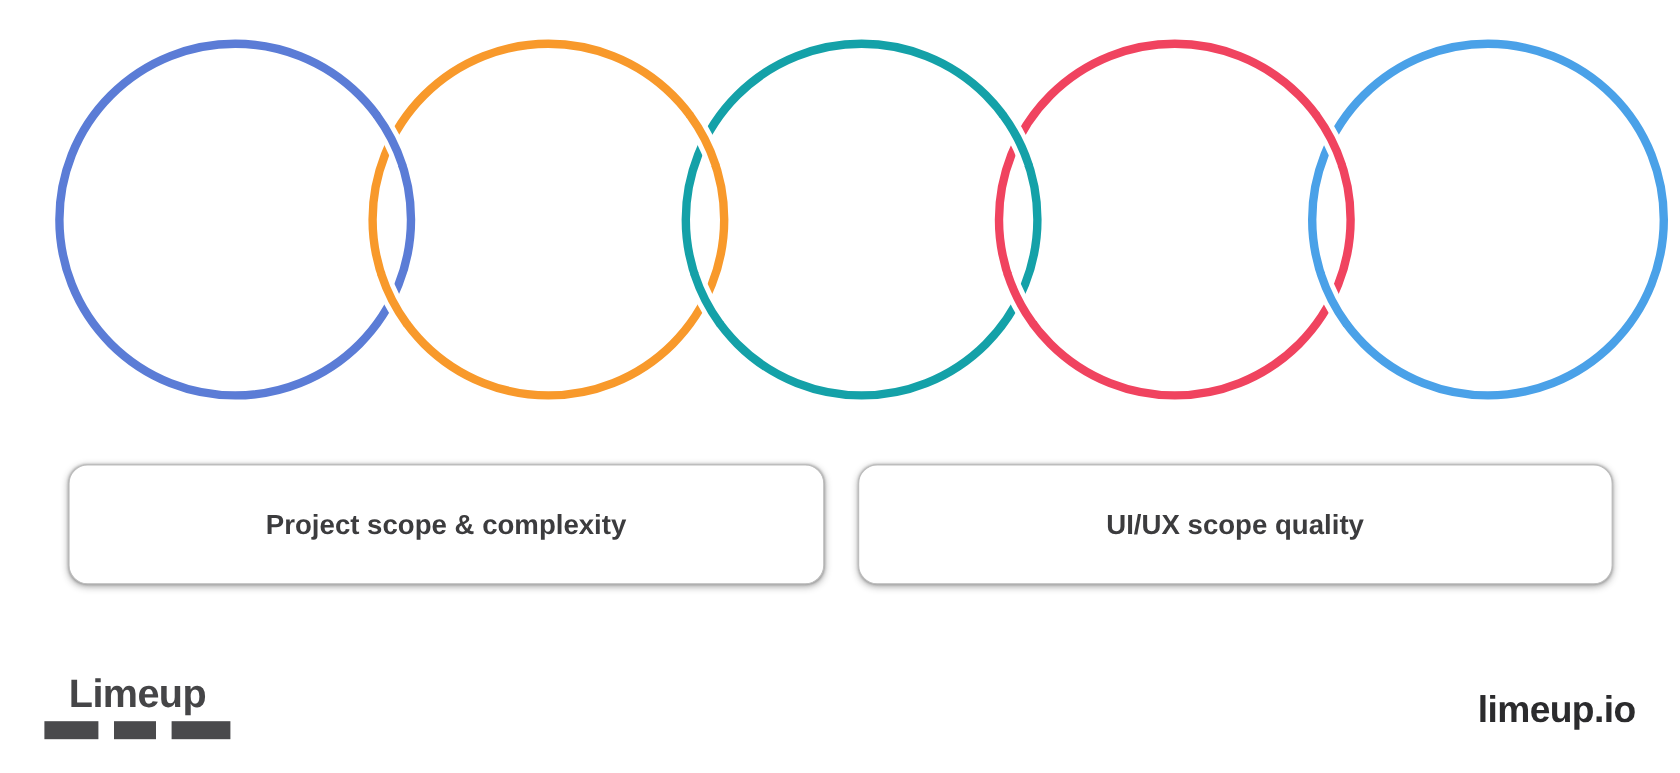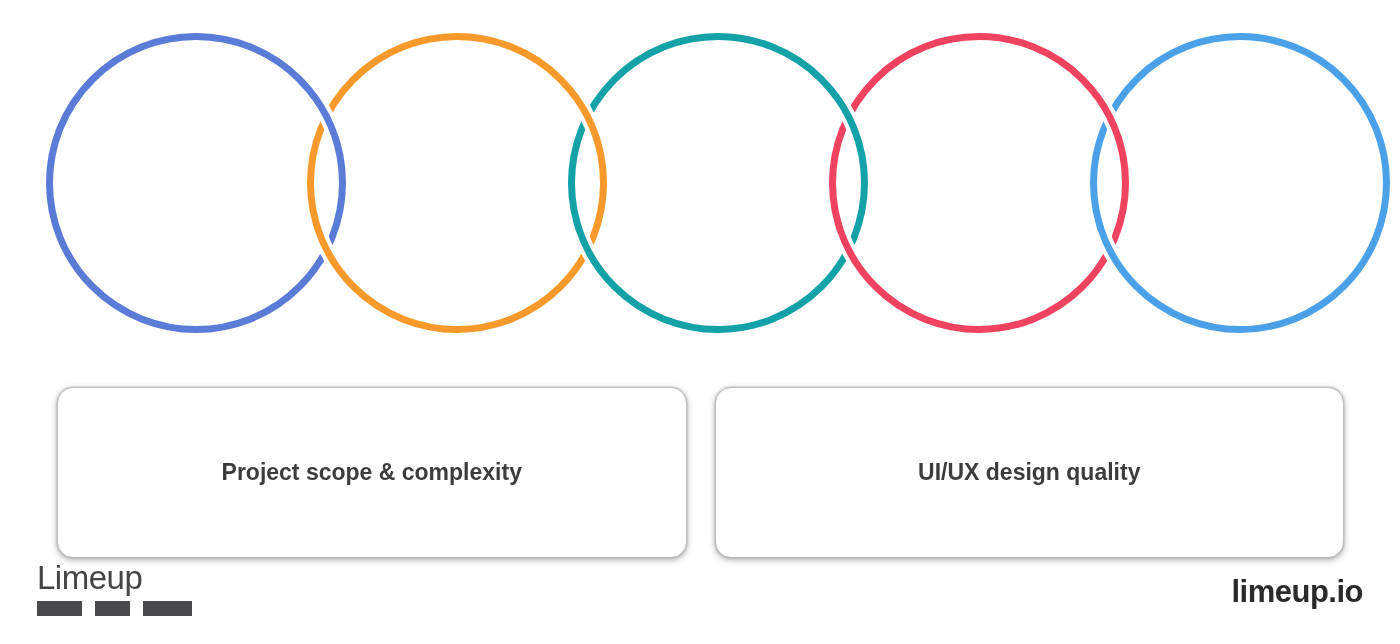--- a/index.html
+++ b/index.html
@@ -20,21 +20,21 @@
     z-index: 1;
     pointer-events: none;
   }
 
   
   .cards {
     position: absolute;
     left: 57px;
     right: 56px;
     top: 387px;
-    height: 171px;
+    height: 100px;
     display: flex;
     gap: 28px;
     z-index: 2;
   }
   .card {
     flex: 1 1 0;
     background: #ffffff;
     border: 1px solid #bdbdbd;
     border-radius: 16px;
     box-shadow: 0 2px 6px rgba(45,45,45,0.38), 0 0 2px rgba(45,45,45,0.30);
@@ -55,24 +55,25 @@
   
   .brand-left {
     position: absolute;
     left: 37px;
     top: 561px;
     z-index: 2;
   }
   .brand-left .wordmark {
     color: #454547;
     font-size: 33px;
-    font-weight: normal;
+    font-weight: bold;
     letter-spacing: -0.5px;
     line-height: 1;
     display: block;
+    text-align: center;
   }
   .tagline-bar {
     margin-top: 7px;
     display: flex;
     gap: 13px;
     height: 15px;
   }
   .tagline-bar span {
     display: block;
     height: 100%;
@@ -119,21 +120,21 @@
     <path d="M 1097.219685729067 96.47626969368093 A 146.5 146.5 0 0 1 1118.1709055483616 137.24293443795793" stroke="#f0435f" stroke-width="7" fill="none" stroke-linecap="round"></path>
     <path d="M 1121.780314270933 269.52373030631907 A 146.5 146.5 0 0 1 1100.8290944516384 228.75706556204204" stroke="#ffffff" stroke-width="15" fill="none" stroke-linecap="butt"></path>
     <path d="M 1121.780314270933 269.52373030631907 A 146.5 146.5 0 0 1 1100.8290944516384 228.75706556204204" stroke="#4aa1e8" stroke-width="7" fill="none" stroke-linecap="round"></path>
   </svg>
 
 <div class="cards">
   <div class="card">
     <div class="card-label">Project scope &amp; complexity</div>
   </div>
   <div class="card">
-    <div class="card-label">UI/UX design quality</div>
+    <div class="card-label">UI/UX scope quality</div>
   </div>
 </div>
 
 <div class="brand-left">
   <span class="wordmark">Limeup</span>
   <div class="tagline-bar">
     <span class="seg1"></span>
       <span class="seg2"></span>
       <span class="seg3"></span>
   </div>

